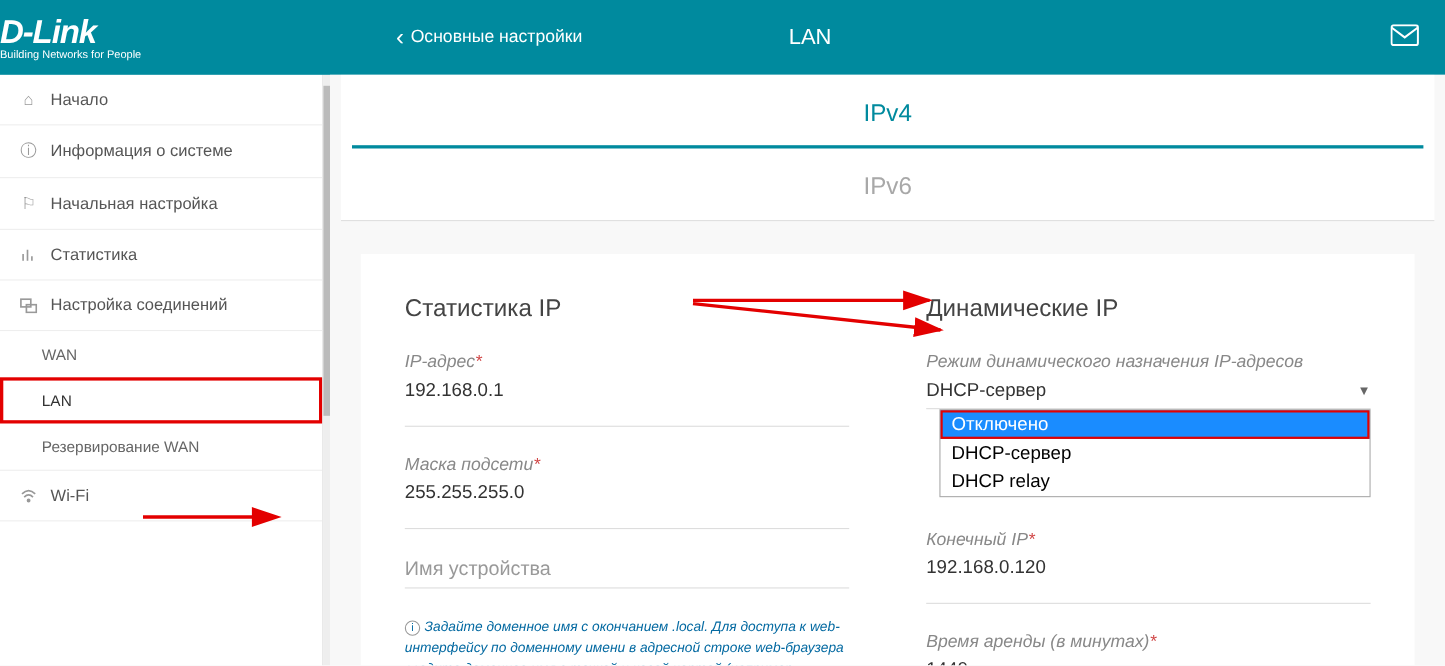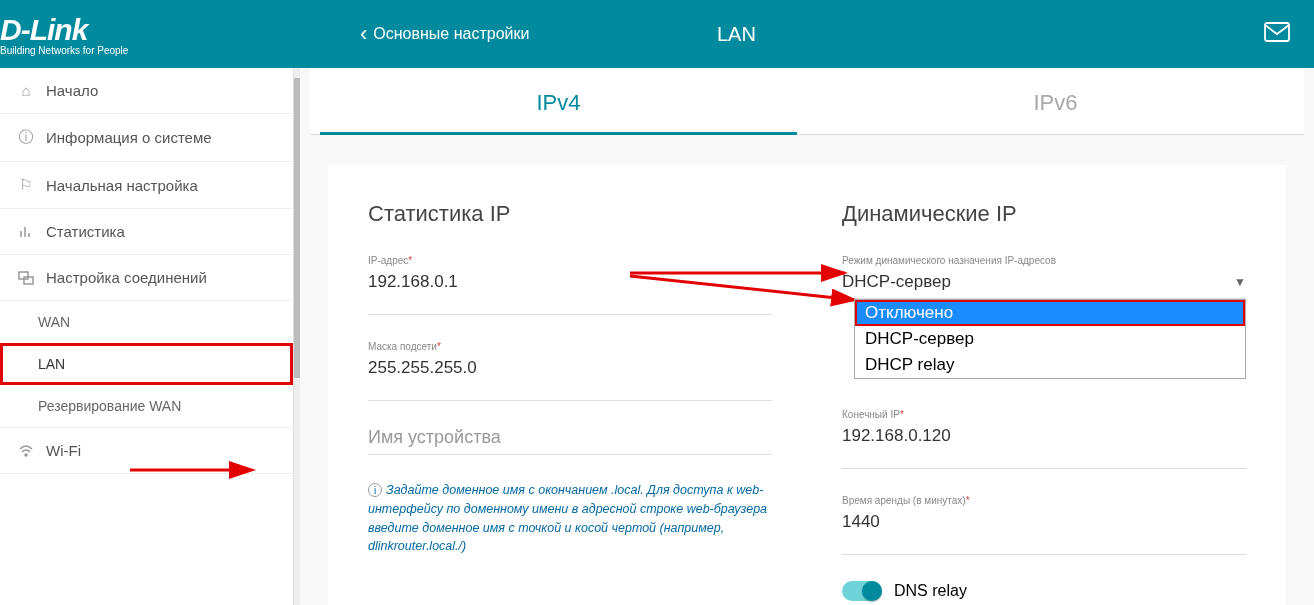--- a/index.html
+++ b/index.html
@@ -15,29 +15,29 @@
   .mail-icon svg { stroke: #fff; fill: none; stroke-width: 1.8; }
   .layout { display: flex; height: calc(605px - 68px); }
   .sidebar { width: 294px; background: #fff; border-right: 1px solid #e0e0e0; overflow-y: auto; }
   .side-scroll { width: 6px; background: #eee; }
   .side-scroll-inner { width: 6px; height: 300px; background: #bbb; margin-top: 10px; }
   .nav-item { display: flex; align-items: center; padding: 14px 16px; font-size: 15px; color: #555; border-bottom: 1px solid #eee; cursor: pointer; }
   .nav-item .icon { width: 20px; margin-right: 10px; color: #999; display: inline-flex; align-items: center; justify-content: center; }
   .sub-item { padding: 13px 16px 13px 38px; font-size: 14px; color: #666; cursor: pointer; }
   .sub-item.active { border: 3px solid #e30000; color: #333; padding: 10px 13px 10px 35px; }
   .main { flex: 1; background: #f8f8f8; overflow: hidden; position: relative; }
-  .tabs { display: flex; background: #fff; border-bottom: 1px solid #e0e0e0; margin: 0 10px; }
+  .tabs { display: flex; background: #fff; border-bottom: 1px solid #e0e0e0; margin: 0 10px; flex-direction: column; }
   .tab { flex: 1; text-align: center; padding: 22px 0 18px; font-size: 22px; color: #a8a8a8; cursor: pointer; position: relative; }
   .tab.active { color: #008a9e; }
   .tab.active::after { content: ''; position: absolute; left: 10px; right: 10px; bottom: -1px; height: 3px; background: #008a9e; }
   .panel { background: #fff; margin: 30px 28px; padding: 36px 40px 20px; display: flex; gap: 70px; }
   .col { flex: 1; min-width: 0; }
   .section-title { font-size: 22px; color: #444; margin-bottom: 28px; }
   .field { margin-bottom: 26px; }
-  .field-label { font-size: 10px; color: #888; margin-bottom: 6px; display: block; }
+  .field-label { font-size: 16px; color: #888; margin-bottom: 6px; display: block; font-style: italic; }
   .req { color: #d04545; }
   .field-value { font-size: 17px; color: #333; border-bottom: 1px solid #ddd; padding-bottom: 22px; min-height: 26px; width: 100%; border-left: none; border-right: none; border-top: none; outline: none; background: transparent; }
   .field-placeholder { color: #999; font-size: 18px; border-bottom: 1px solid #ddd; padding-bottom: 6px; }
   .hint { font-size: 12.5px; color: #0369a1; font-style: italic; line-height: 1.5; margin-top: 10px; }
   .hint .info-ic { display: inline-block; width: 14px; height: 14px; border: 1px solid #999; border-radius: 50%; text-align: center; font-size: 10px; line-height: 13px; font-style: normal; margin-right: 4px; }
   .select-row { display: flex; align-items: center; border-bottom: 1px solid #ddd; padding-bottom: 6px; cursor: pointer; position: relative; }
   .select-row .val { font-size: 17px; color: #333; flex: 1; }
   .select-row .caret { color: #666; font-size: 12px; }
   .dropdown { position: absolute; top: 27px; left: 12px; right: 0; border: 1px solid #aaa; background: #fff; z-index: 10; }
   .dropdown-opt { padding: 3px 10px; font-size: 17px; cursor: pointer; }

